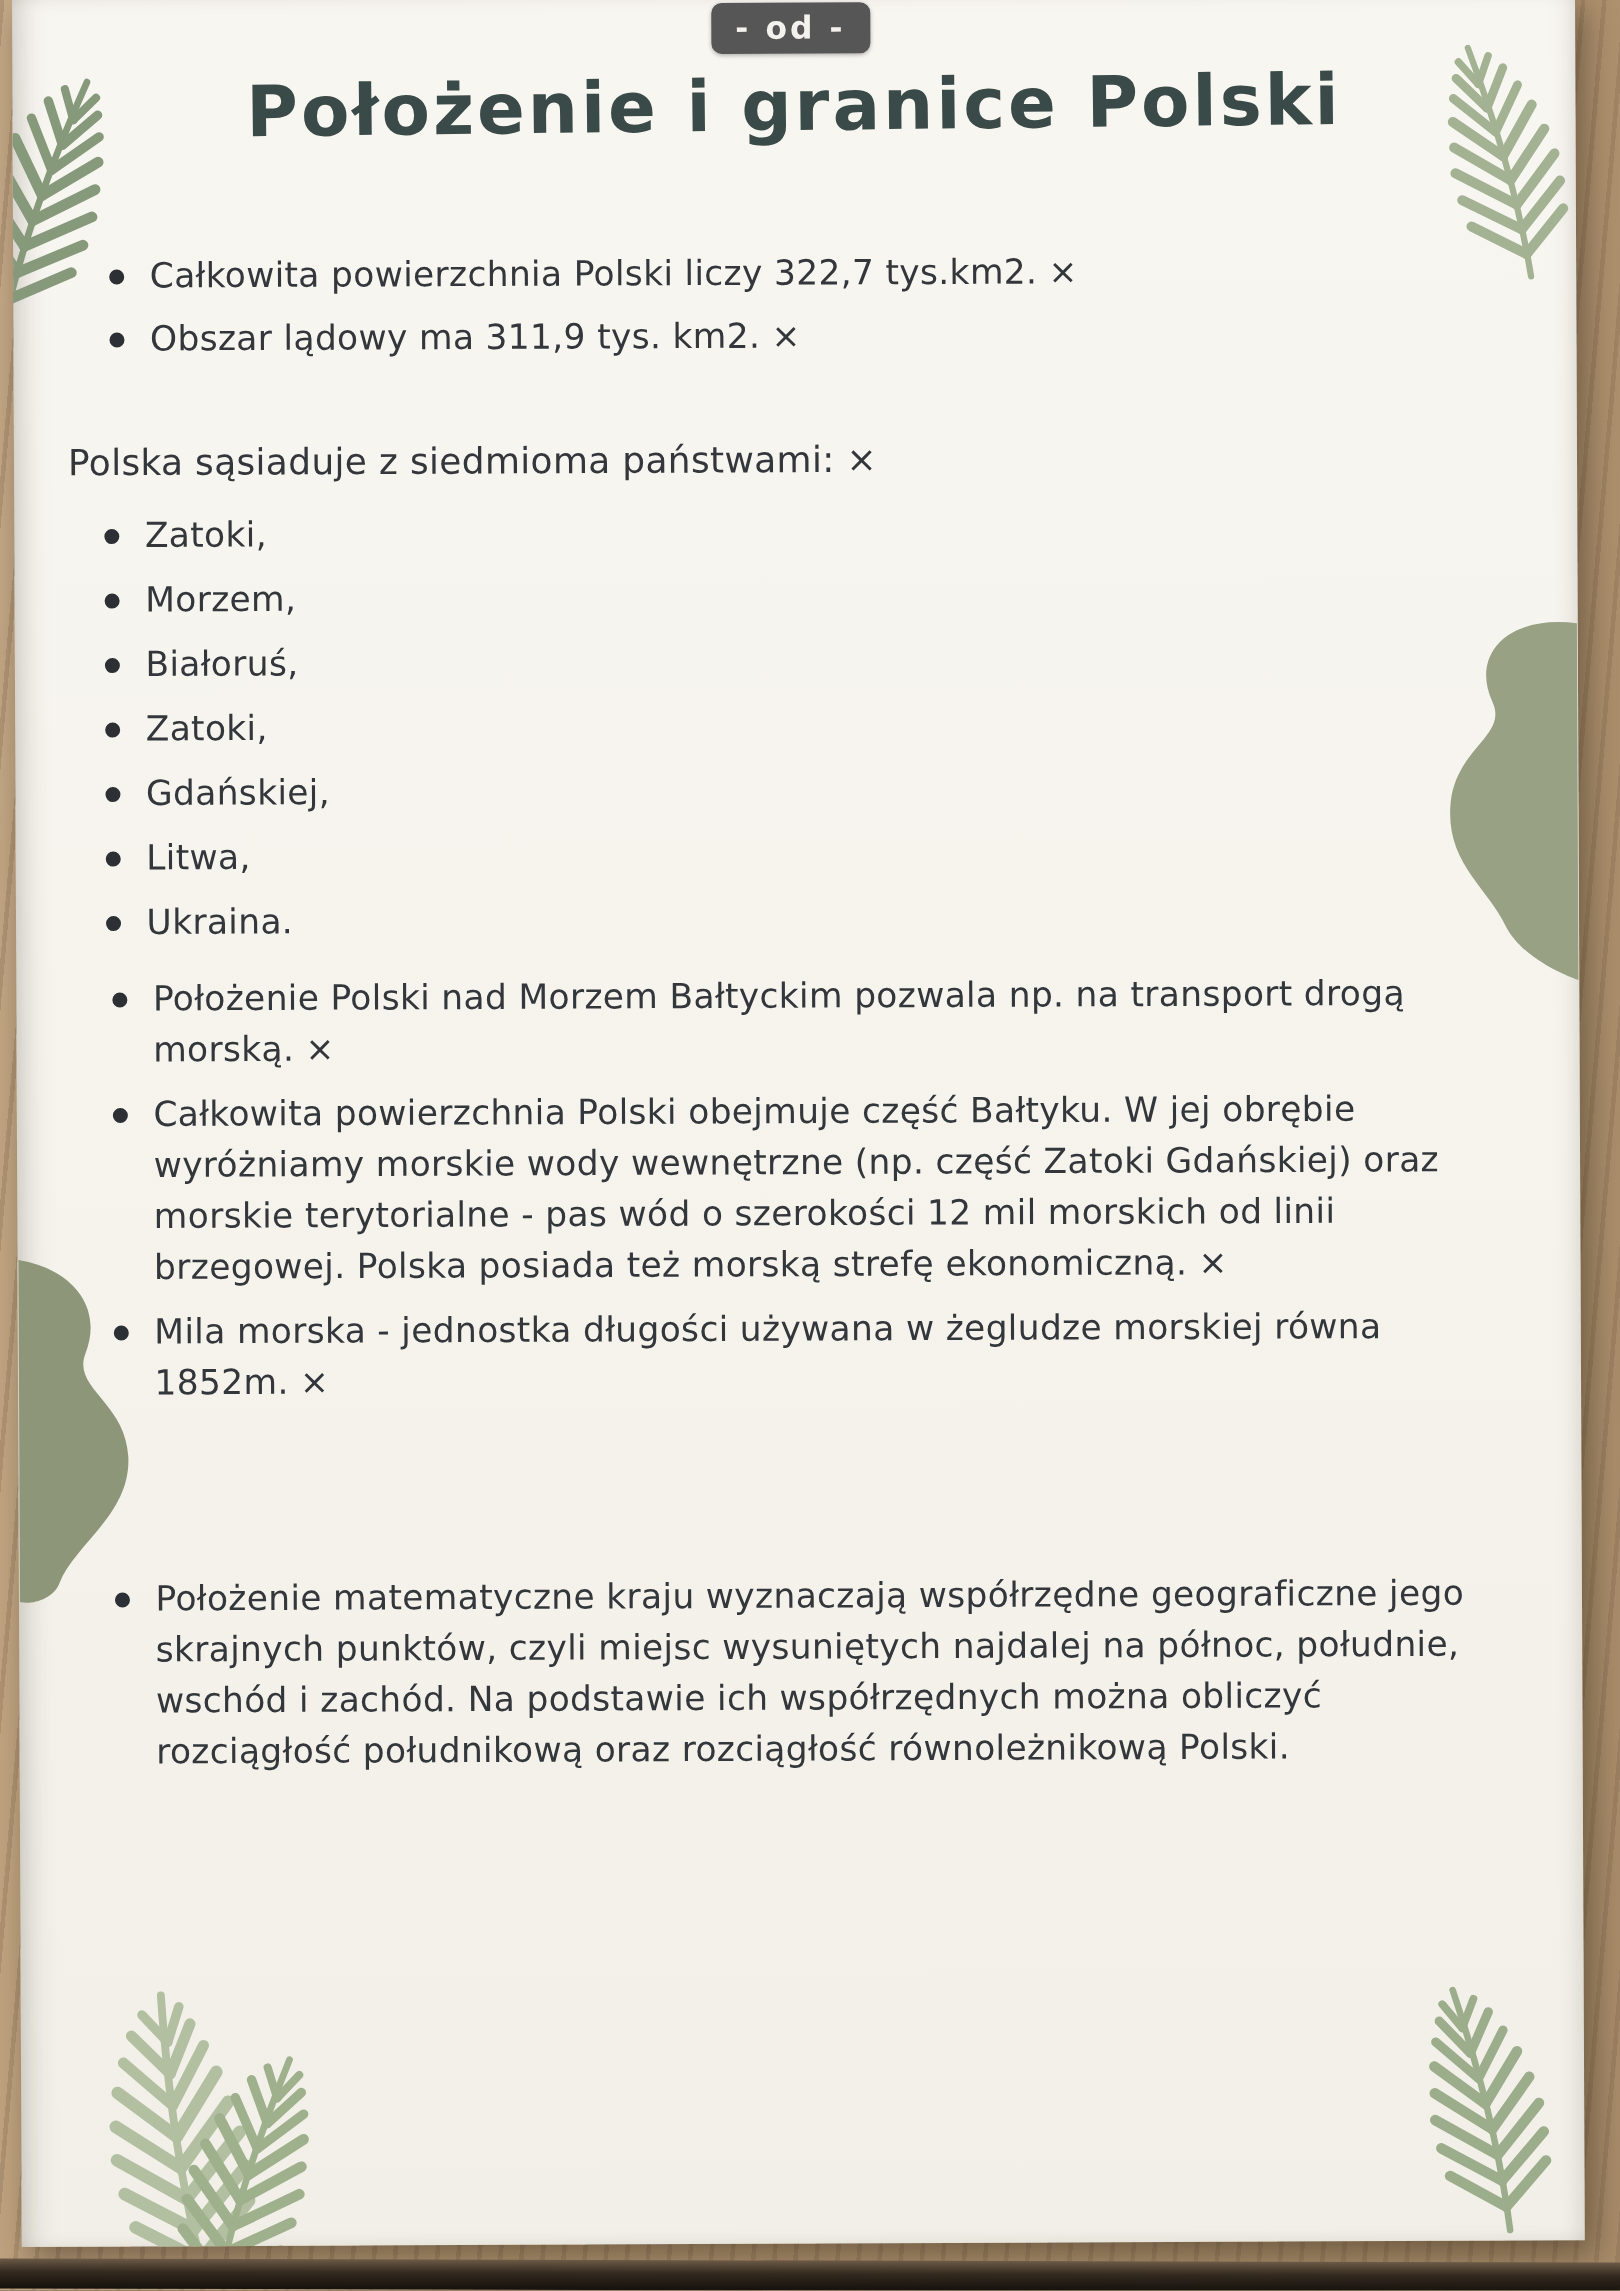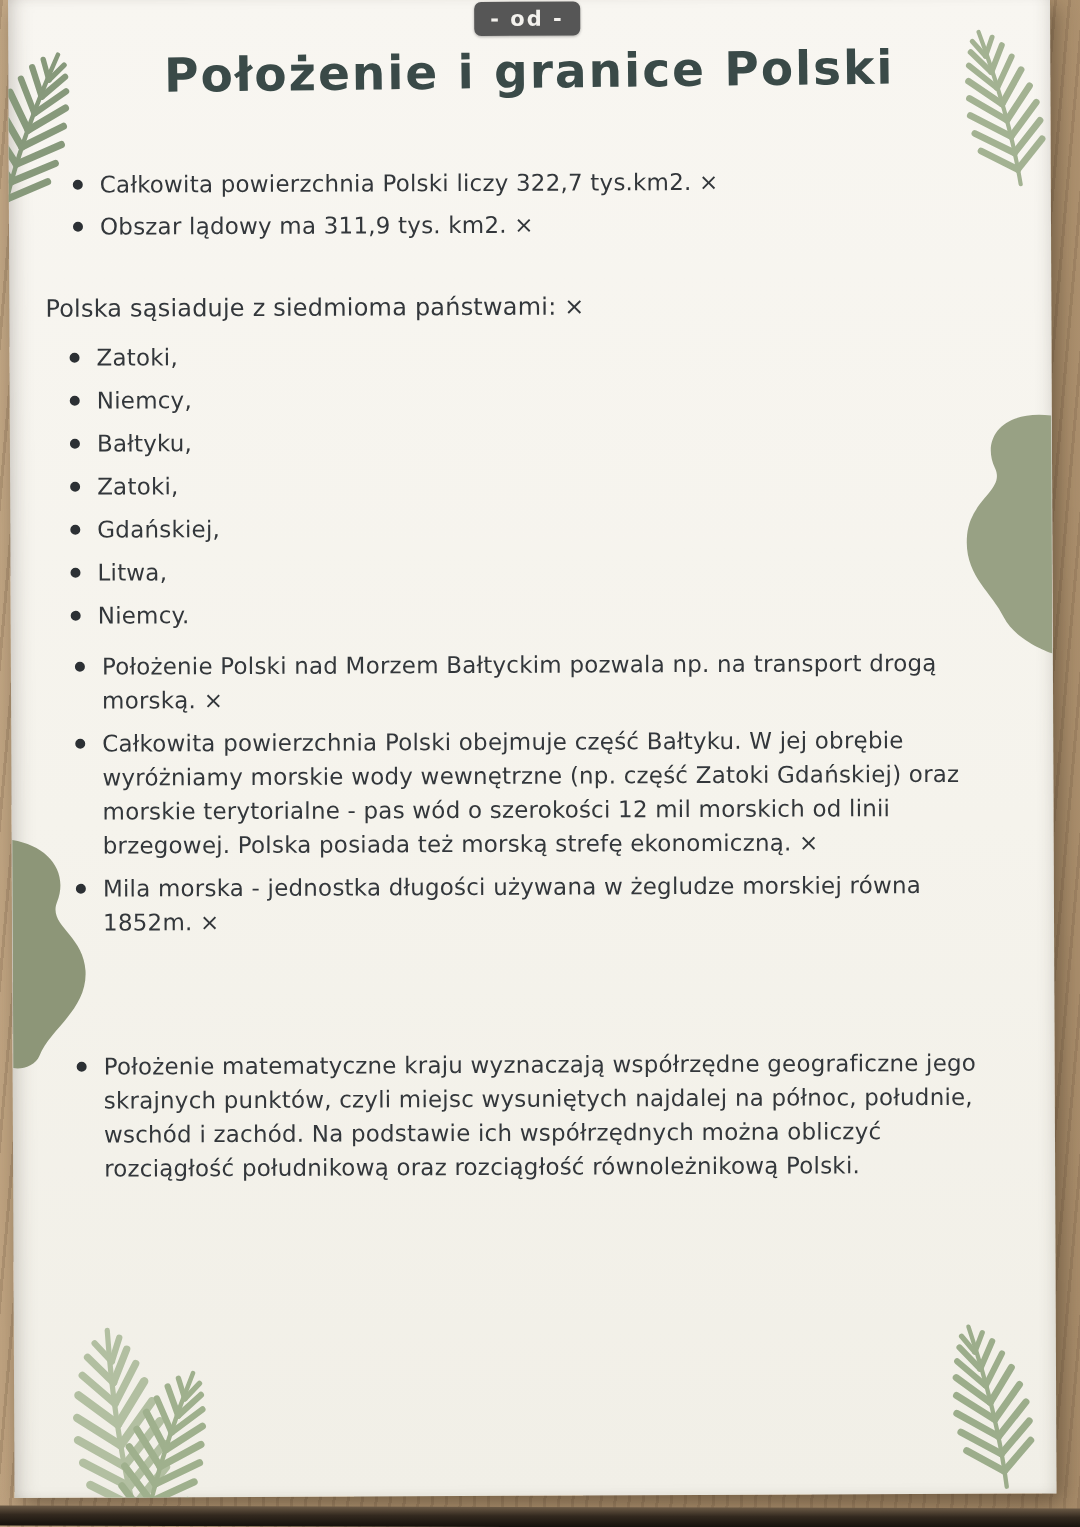--- a/index.html
+++ b/index.html
@@ -137,41 +137,41 @@
     </ul>
 
     <div class="neighbors-heading ink">Polska sąsiaduje z siedmioma państwami: ×</div>
     <ul class="list neighbors ink">
       <li>
         <span class="dot"></span>
         <span>Zatoki,</span>
       </li>
       <li>
         <span class="dot"></span>
-        <span>Niemcy,</span>
+        <span>Morzem,</span>
       </li>
       <li>
         <span class="dot"></span>
-        <span>Bałtyku,</span>
+        <span>Białoruś,</span>
       </li>
       <li>
         <span class="dot"></span>
         <span>Zatoki,</span>
       </li>
       <li>
         <span class="dot"></span>
         <span>Gdańskiej,</span>
       </li>
       <li>
         <span class="dot"></span>
         <span>Litwa,</span>
       </li>
       <li>
         <span class="dot"></span>
-        <span>Niemcy.</span>
+        <span>Ukraina.</span>
       </li>
     </ul>
 
     <ul class="list sea-list ink">
       <li>
         <span class="dot"></span>
         <span class="para">Położenie Polski nad Morzem Bałtyckim pozwala np. na transport drogą morską. ×</span>
       </li>
       <li>
         <span class="dot"></span>

